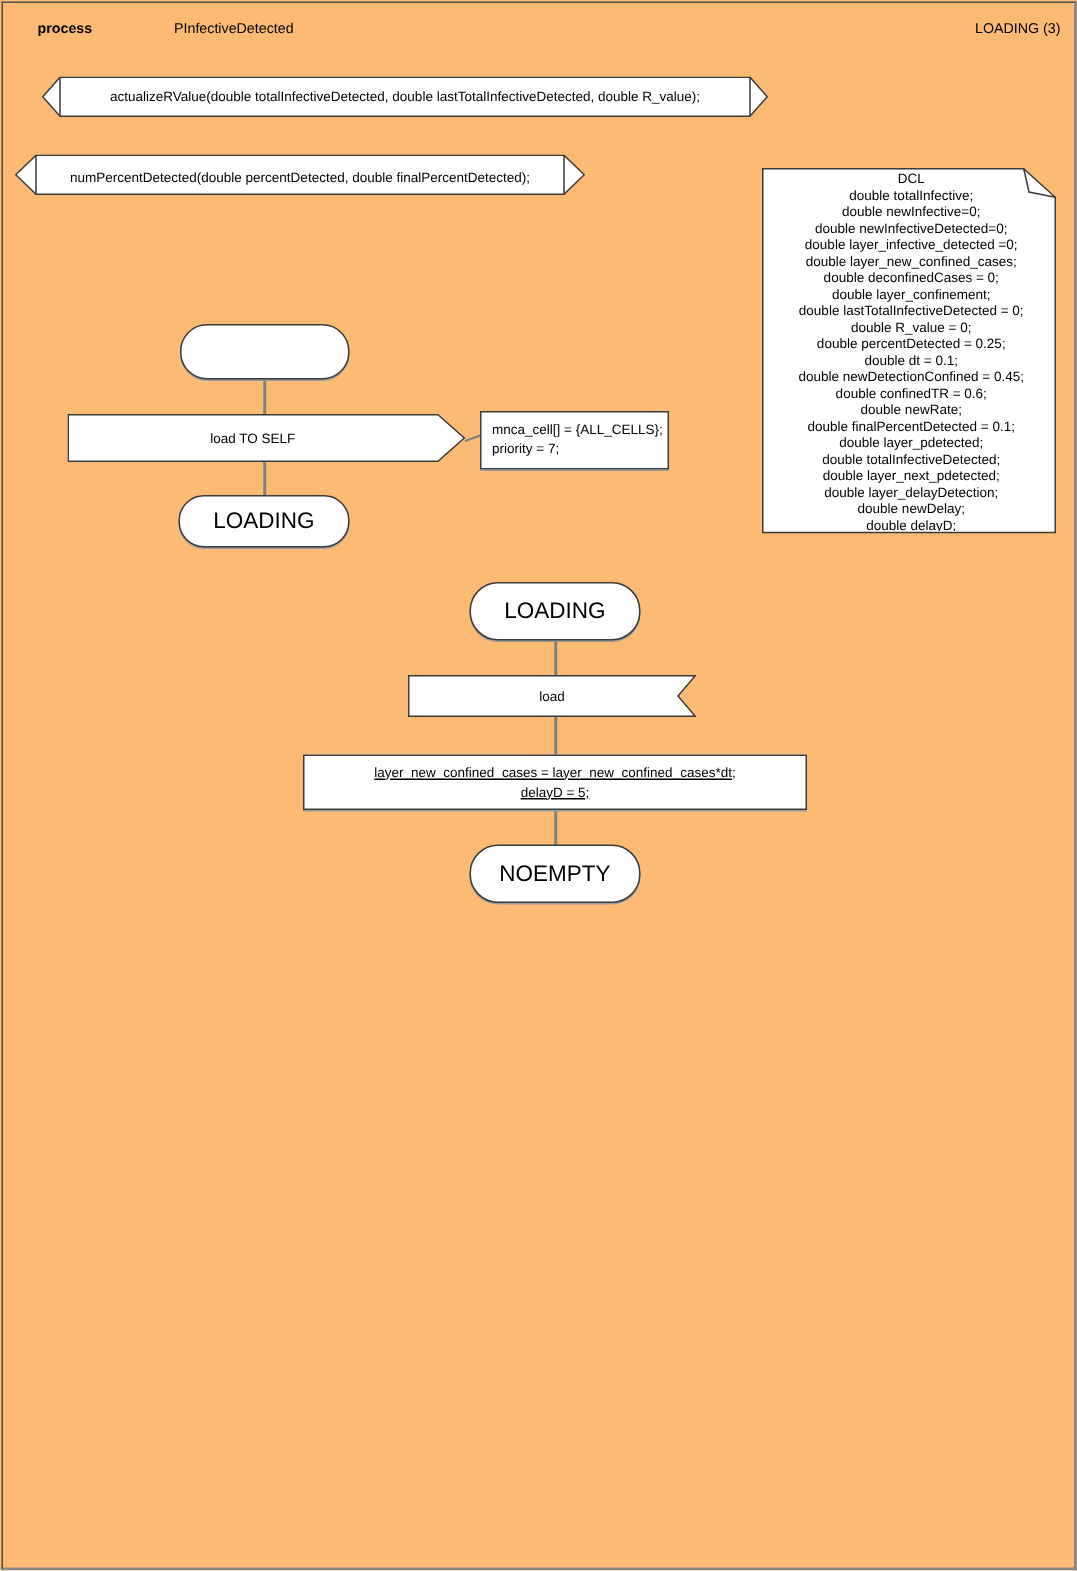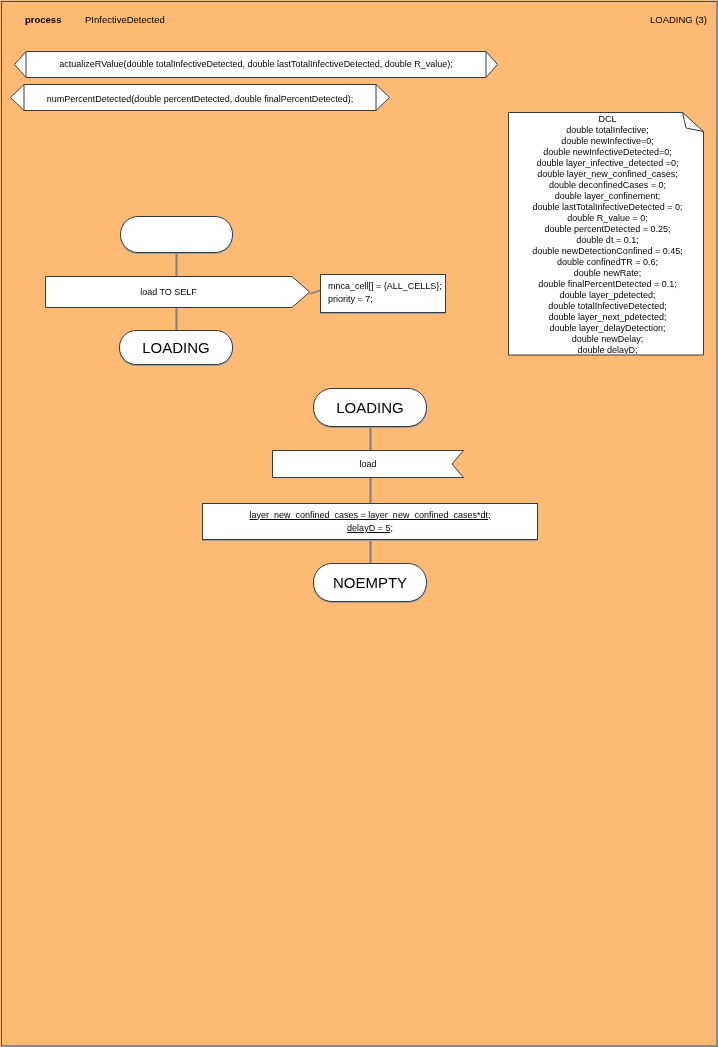--- a/index.html
+++ b/index.html
@@ -40,44 +40,44 @@
   .comment-lines{padding:5px 0 0 7px;}
 </style>
 </head>
 <body>
 
 <div id="canvas">
 
   <div id="page-frame"></div>
 
   <div class="hdr bold" style="left:25px;top:14px;">process</div>
-  <div class="hdr" style="left:73px;top:14px;padding-left:12px;">PInfectiveDetected</div>
+  <div class="hdr" style="left:104px;top:14px;padding-left:12px;">PInfectiveDetected</div>
   <div class="hdr" style="right:11px;top:14px;">LOADING (3)</div>
 
   <svg id="connector-layer" width="718" height="1047">
     <g stroke="#7f7f7f" stroke-width="2" fill="none">
       <line x1="176.5" y1="253" x2="176.5" y2="277"></line>
       <line x1="176.5" y1="308" x2="176.5" y2="331"></line>
       <line x1="370.5" y1="427" x2="370.5" y2="451"></line>
       <line x1="370.5" y1="478" x2="370.5" y2="504"></line>
       <line x1="370.5" y1="540" x2="370.5" y2="564"></line>
     </g>
     <line x1="310" y1="294" x2="321" y2="290" stroke="#7f7f7f" stroke-width="1.5"></line>
   </svg>
 
-  <div class="shape" style="left:14px;top:51px;width:484px;height:27px;">
+  <div class="shape" style="left:28px;top:51px;width:484px;height:27px;">
     <svg width="484" height="27" viewBox="0 0 484 27">
       <path d="M12 0.5 H472 L483.5 13.5 L472 26.5 H12 L0.5 13.5 Z" fill="#fff" stroke="#3a3a3a" stroke-width="1"></path>
       <line x1="12" y1="0.5" x2="12" y2="26.5" stroke="#3a3a3a" stroke-width="1"></line>
       <line x1="472" y1="0.5" x2="472" y2="26.5" stroke="#3a3a3a" stroke-width="1"></line>
     </svg>
     <div class="sym-text" style="left:14px;right:14px;top:0;bottom:0;">actualizeRValue(double totalInfectiveDetected, double lastTotalInfectiveDetected, double R_value);</div>
   </div>
 
-  <div class="shape" style="left:10px;top:84px;width:380px;height:31px;">
+  <div class="shape" style="left:10px;top:103px;width:380px;height:31px;">
     <svg width="380" height="27" viewBox="0 0 380 27">
       <path d="M14 0.5 H366 L379.5 13.5 L366 26.5 H14 L0.5 13.5 Z" fill="#fff" stroke="#3a3a3a" stroke-width="1"></path>
       <line x1="14" y1="0.5" x2="14" y2="26.5" stroke="#3a3a3a" stroke-width="1"></line>
       <line x1="366" y1="0.5" x2="366" y2="26.5" stroke="#3a3a3a" stroke-width="1"></line>
     </svg>
     <div class="sym-text" style="left:16px;right:16px;top:0;bottom:0;">numPercentDetected(double percentDetected, double finalPercentDetected);</div>
   </div>
 
   <div class="shape" style="left:508px;top:112px;width:197px;height:244px;text-align:center;">
     <svg width="197" height="244" viewBox="0 0 197 244">

